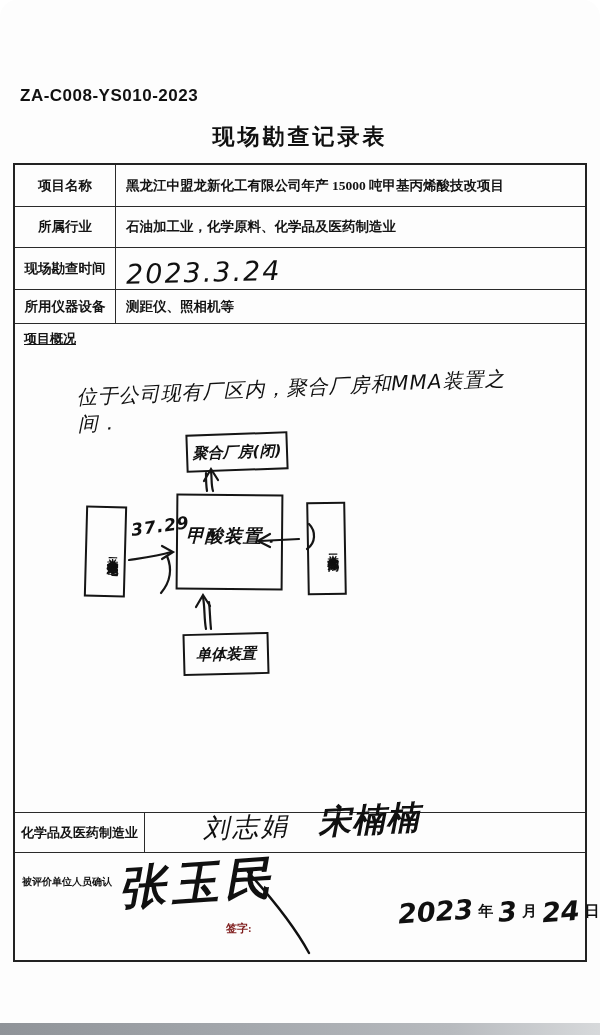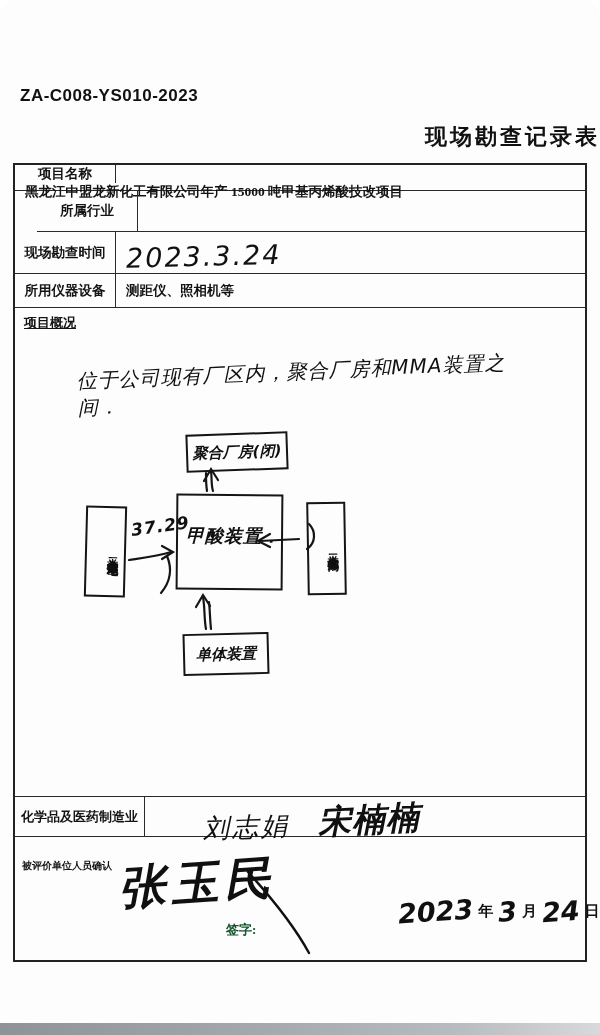--- a/index.html
+++ b/index.html
@@ -7,29 +7,29 @@
   .page {
     position:relative; width:600px; height:1035px; background:#fdfdfd;
     font-family:"Liberation Serif", serif; color:#1b1b1b;border-radius:17px;
   }
   .doccode {
     position:absolute; left:20px; top:86px;
     font-family:"Liberation Sans", sans-serif; font-weight:bold;
     font-size:17px; letter-spacing:0.5px; color:#111;
   }
   .title {
-    position:absolute; left:0; top:122px; width:100%; text-align:right;
+    position:absolute; left:0; top:122px; width:100%; text-align:center;
     font-size:22px; font-weight:bold; letter-spacing:3px; color:#111;
   }
   .tbl {
     position:absolute; left:13px; top:163px; width:574px; height:799px;
     border:2px solid #222;
   }
   .row { display:flex; border-bottom:1.5px solid #2a2a2a; }
-  .r1 { height:26px;flex-direction:column; } .r2 { height:41px;margin-left:22px; } .r3 { height:42px; } .r4 { height:34px; }
+  .r1 { height:42px; } .r2 { height:41px; } .r3 { height:42px; } .r4 { height:34px; }
   .overview-cell { height:489px; border-bottom:1.5px solid #2a2a2a; position:relative; }
   .surveyor-row { height:40px; border-bottom:1.5px solid #2a2a2a; display:flex; }
   .confirm-row { height:111px; position:relative; }
   .lbl {
     width:101px; border-right:1.5px solid #2a2a2a; display:flex;
     align-items:center; justify-content:center;
     font-weight:bold; font-size:13.5px; color:#141414; text-align:center;
     padding:0 2px;
   }
   .surveyor-row .lbl { width:130px; font-size:13px; }
@@ -67,21 +67,21 @@
     position:absolute; left:131px; top:516px; font-family:"DejaVu Sans", sans-serif;
     font-style:italic; font-size:17px; font-weight:600; transform:rotate(-8deg);
     letter-spacing:1px;
   }
   
   .sig1 { position:absolute; left:203px; top:810px; font-size:26px; transform:rotate(-2deg); letter-spacing:3px; }
   .sig2 { position:absolute; left:318px; top:798px; font-size:33px; font-weight:700; transform:rotate(-3deg); letter-spacing:1px; }
   .confirm-label { position:absolute; left:7px; top:22px; font-weight:bold; font-size:10px; color:#141414; }
   .sig-big { position:absolute; left:118px; top:852px; font-size:47px; font-weight:700;
              transform:rotate(-4deg); letter-spacing:6px; }
-  .sign-word { position:absolute; left:226px; top:921px; font-weight:bold; font-size:13px; color:#14532d; }
+  .sign-word { position:absolute; left:226px; top:921px; font-weight:bold; font-size:11px; color:#7f1d1d; }
   .date-line { position:absolute; left:398px; top:896px; display:flex; align-items:center; gap:4px; }
   .date-line .num { font-size:27px; font-weight:600; transform:rotate(-4deg); }
   .date-line .unit { font-size:15px; font-weight:bold; font-family:"Liberation Serif", serif; font-style:normal; padding:0 1px; }
   #ink { position:absolute; left:0; top:0; pointer-events:none; }
   .scan-edge-bottom {
     position:absolute; left:0; bottom:0; width:600px; height:12px;
     background:linear-gradient(90deg,#8f9398 0%,#a3a7ac 40%,#b7babe 75%,#d7d9db 100%);
   }
 </style>
 </head>
@@ -92,20 +92,21 @@
   <div class="doccode">ZA-C008-YS010-2023</div>
   <div class="title">现场勘查记录表</div>
 
   <div class="tbl">
     <div class="row r1">
       <div class="lbl">项目名称</div>
       <div class="val">黑龙江中盟龙新化工有限公司年产 15000 吨甲基丙烯酸技改项目</div>
     </div>
     <div class="row r2">
       <div class="lbl">所属行业</div>
+      <div class="val">石油加工业，化学原料、化学品及医药制造业</div>
     </div>
     <div class="row r3">
       <div class="lbl">现场勘查时间</div>
       <div class="val hw hw-date">2023.3.24</div>
     </div>
     <div class="row r4">
       <div class="lbl">所用仪器设备</div>
       <div class="val">测距仪、照相机等</div>
     </div>
 

